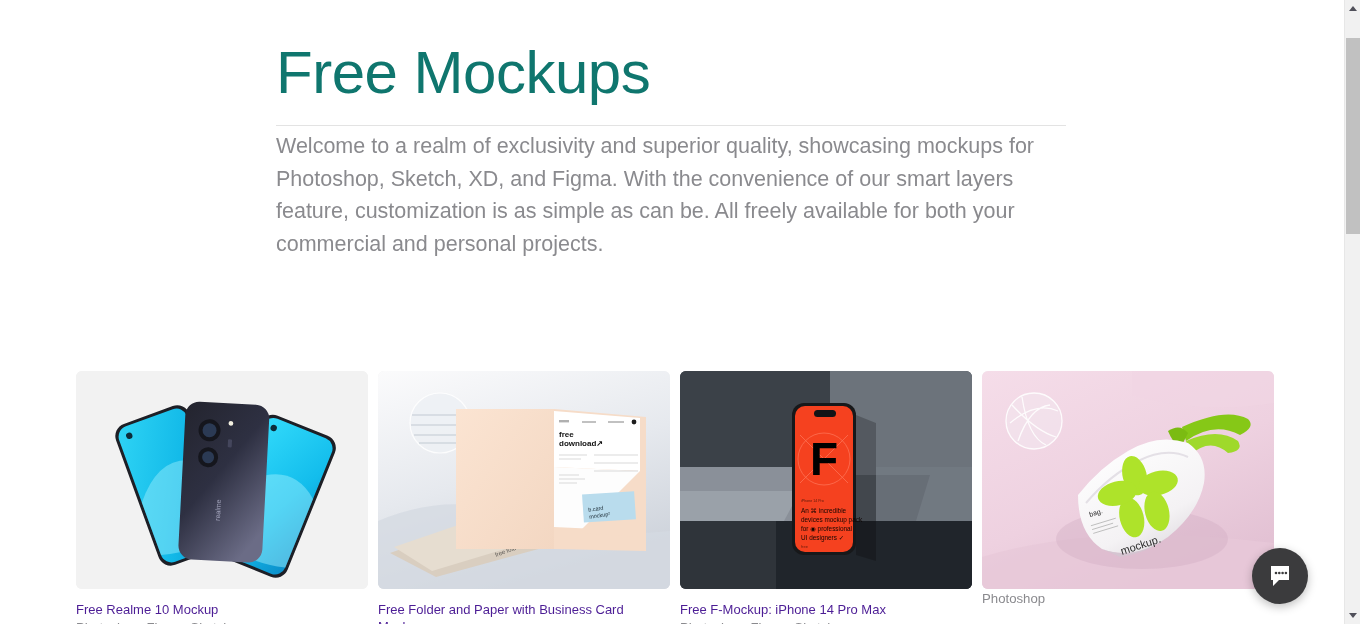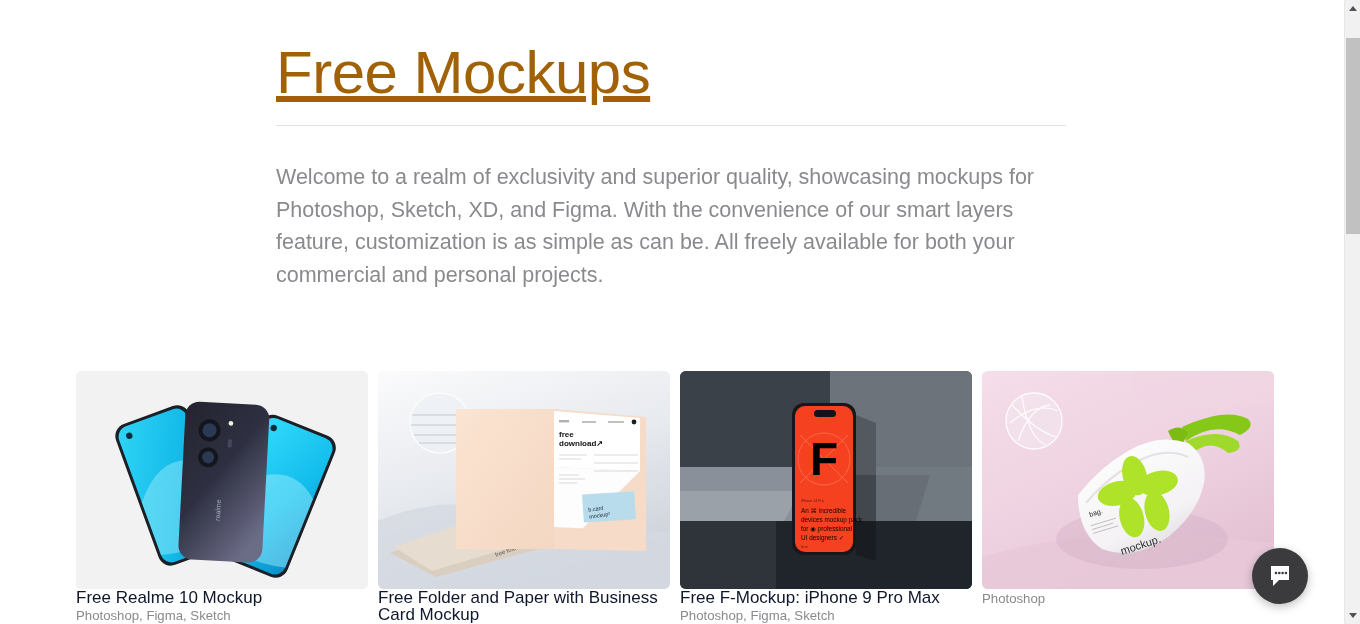--- a/index.html
+++ b/index.html
@@ -24,32 +24,31 @@
     background: #fff;
     overflow: hidden;
   }
 
   
   .hero { position: absolute; left: 276px; top: 40px; width: 790px; }
   .hero-title {
     font-size: 60px;
     line-height: 66px;
     font-weight: 400;
-    color: #a16207;
+    color: #0f766e;
     letter-spacing: -0.5px;
     font-stretch: condensed;
-    text-decoration: underline;
   }
   .hero-rule {
     margin-top: 19px;
     width: 790px; height: 1px;
     background: #e3e3e3;
   }
   .hero-text {
-    margin-top: 35px;
+    margin-top: 4px;
     width: 792px;
     font-size: 21.5px;
     line-height: 32.5px;
     color: #8a8a8e;
     font-weight: 400;
   }
 
   
   .grid {
     position: absolute;
@@ -61,23 +60,24 @@
   .card { width: 292px; }
   .thumb {
     width: 292px; height: 218px;
     border-radius: 6px;
     overflow: hidden;
     position: relative;
     background: #f2f2f2;
   }
   .thumb svg { display: block; width: 100%; height: 100%; }
   .card-title {
-    font-size: 17px;
+    margin-top: 12px;
+    font-size: 13px;
     line-height: 17px;
-    color: #0f172a;
+    color: #4c1d95;
   }
   .card-sub {
     margin-top: 1px;
     font-size: 13.2px;
     line-height: 17px;
     color: #8a8a8e;
   }
 
   
   .chat-fab {
@@ -272,21 +272,21 @@
                 <text x="121" y="142">An ⌘ incredible</text>
                 <text x="121" y="151">devices mockup pack</text>
                 <text x="121" y="160">for ◉ professional</text>
                 <text x="121" y="169">UI designers ✓</text>
               </g>
               <text x="121" y="177" fill="#2c0d06" font-size="4" font-family="'Liberation Sans',sans-serif" opacity=".7">free</text>
             </g>
             <path d="M176 44 L196 52 L196 190 L176 184z" fill="#000" opacity=".22"></path>
           </svg>
         </div>
-        <div class="card-title">Free F-Mockup: iPhone 9 Pro Max</div>
+        <div class="card-title">Free F-Mockup: iPhone 14 Pro Max</div>
         <div class="card-sub">Photoshop, Figma, Sketch</div>
       </div>
 
       <div class="card">
         <div class="thumb">
           <svg viewBox="0 0 292 218" preserveAspectRatio="xMidYMid slice">
             <defs>
               <linearGradient id="pinkG" x1="0" y1="0" x2="0.6" y2="1">
                 <stop offset="0%" stop-color="#f5dde9"></stop>
                   <stop offset="60%" stop-color="#eed1e0"></stop>

